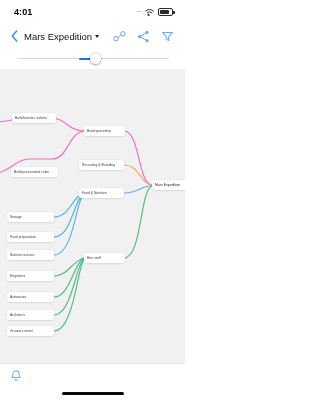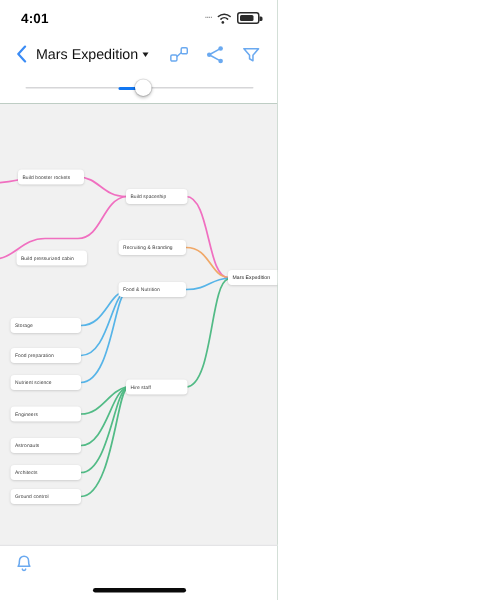--- a/index.html
+++ b/index.html
@@ -2,21 +2,21 @@
 <html><head>
 <meta charset="utf-8">
 <style>
   html,body{margin:0;padding:0;}
   body{
     width:185px;height:400px;overflow:hidden;
     background:#ffffff;
     font-family:"Liberation Sans", sans-serif;
     -webkit-font-smoothing:antialiased;
   }
-  .phone{position:relative;width:185px;height:400px;background:#14532d;}
+  .phone{position:relative;width:185px;height:400px;background:#f9a8d4;}
 
   
   .statusbar{
     height:24px;display:flex;align-items:center;justify-content:space-between;
     padding:0 12px 0 14px;box-sizing:border-box;background:#fff;
   }
   .status-time{font-size:9px;font-weight:700;color:#000;letter-spacing:.1px;}
   .status-right{display:flex;align-items:center;gap:3px;}
   .dots{font-size:8px;color:#9a9a9a;letter-spacing:-1px;line-height:1;position:relative;top:-2px;}
   .battery{

